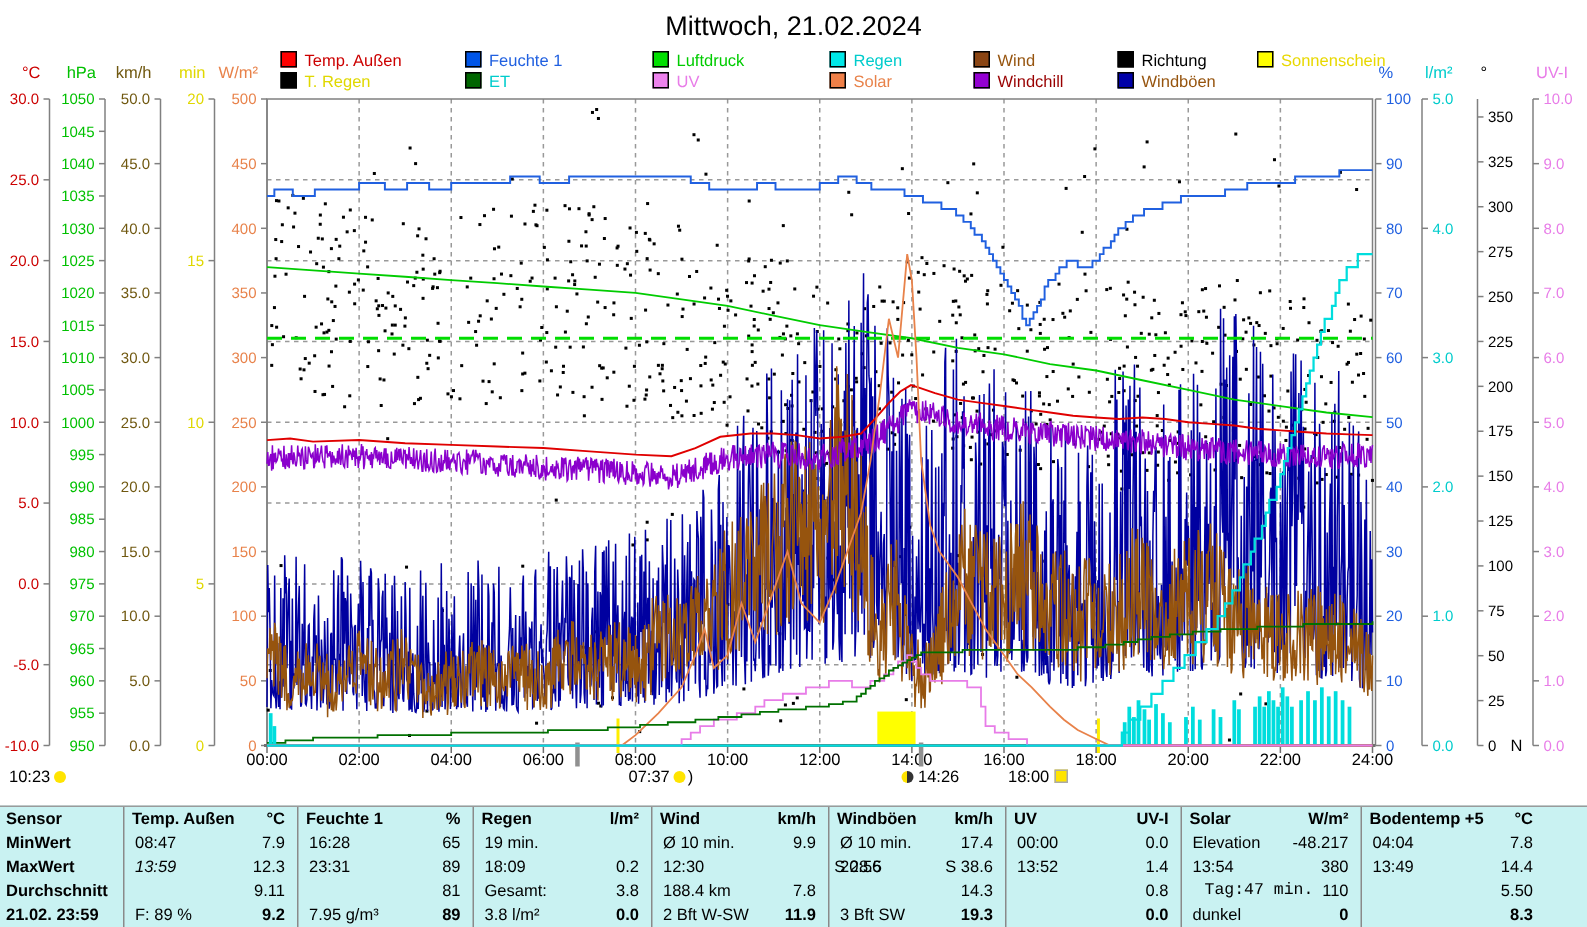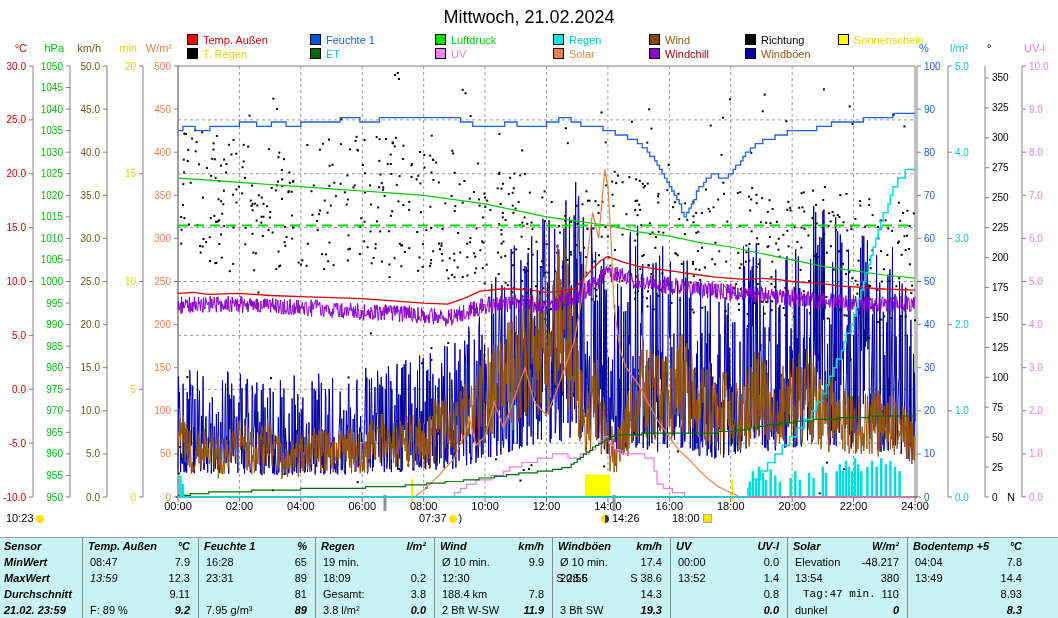--- a/index.html
+++ b/index.html
@@ -15,21 +15,21 @@
        margin:0 2px;vertical-align:-1px;}
   .halfmoon{display:inline-block;width:8px;height:8px;border-radius:50%;
        background:linear-gradient(90deg,#ffe400 50%,#333 50%);vertical-align:-1px;margin-right:3px;}
   .sq{display:inline-block;width:7px;height:7px;background:#ffe400;border:1px solid #aaa;
        vertical-align:-1px;margin-left:3px;}
   #table{position:absolute;left:0;top:537px;width:1058px;height:81px;
          background:#c9f2f2;border-top:1px solid #9a9a9a;box-sizing:border-box;}
   .tsep{position:absolute;top:0;height:81px;width:1px;background:#8a8a8a;}
   .tcell{position:absolute;font-size:11px;color:#000;white-space:nowrap;line-height:13px;}
   .tcell.v{text-align:right;}
-  .b{font-weight:bold;font-style:italic;}
+  .b{font-weight:bold;}
 </style>
 </head>
 <body>
 
 <div id="stage">
   <svg id="plot" width="1058" height="618">
       <line x1="178" y1="119.875" x2="915" y2="119.875" stroke="#999" stroke-dasharray="3 3"></line>
       <line x1="178" y1="173.75" x2="915" y2="173.75" stroke="#999" stroke-dasharray="3 3"></line>
       <line x1="178" y1="227.625" x2="915" y2="227.625" stroke="#999" stroke-dasharray="3 3"></line>
       <line x1="178" y1="281.5" x2="915" y2="281.5" stroke="#999" stroke-dasharray="3 3"></line>
@@ -1308,16 +1308,16 @@
       <div class="tcell" style="left: 803px; top: 50px; font-family: Liberation Mono, monospace;">Tag:47 min.</div>
       <div class="tcell v" style="left: 787px; top: 50px; width: 112px;">110</div>
       <div class="tcell" style="left: 795px; top: 66px;">dunkel</div>
       <div class="tcell v b" style="left: 787px; top: 66px; width: 112px;">0</div>
       <div class="tcell b" style="left: 913px; top: 2px;">Bodentemp +5</div>
       <div class="tcell b v" style="left: 907px; top: 2px; width: 115px;">°C</div>
       <div class="tcell" style="left: 915px; top: 18px;">04:04</div>
       <div class="tcell v" style="left: 907px; top: 18px; width: 115px;">7.8</div>
       <div class="tcell" style="left: 915px; top: 34px;">13:49</div>
       <div class="tcell v" style="left: 907px; top: 34px; width: 115px;">14.4</div>
-      <div class="tcell v" style="left: 907px; top: 50px; width: 115px;">8.93</div>
+      <div class="tcell v" style="left: 907px; top: 50px; width: 115px;">5.50</div>
       <div class="tcell v b" style="left: 907px; top: 66px; width: 115px;">8.3</div>
     </div>
 </div>
 
 </body></html>

